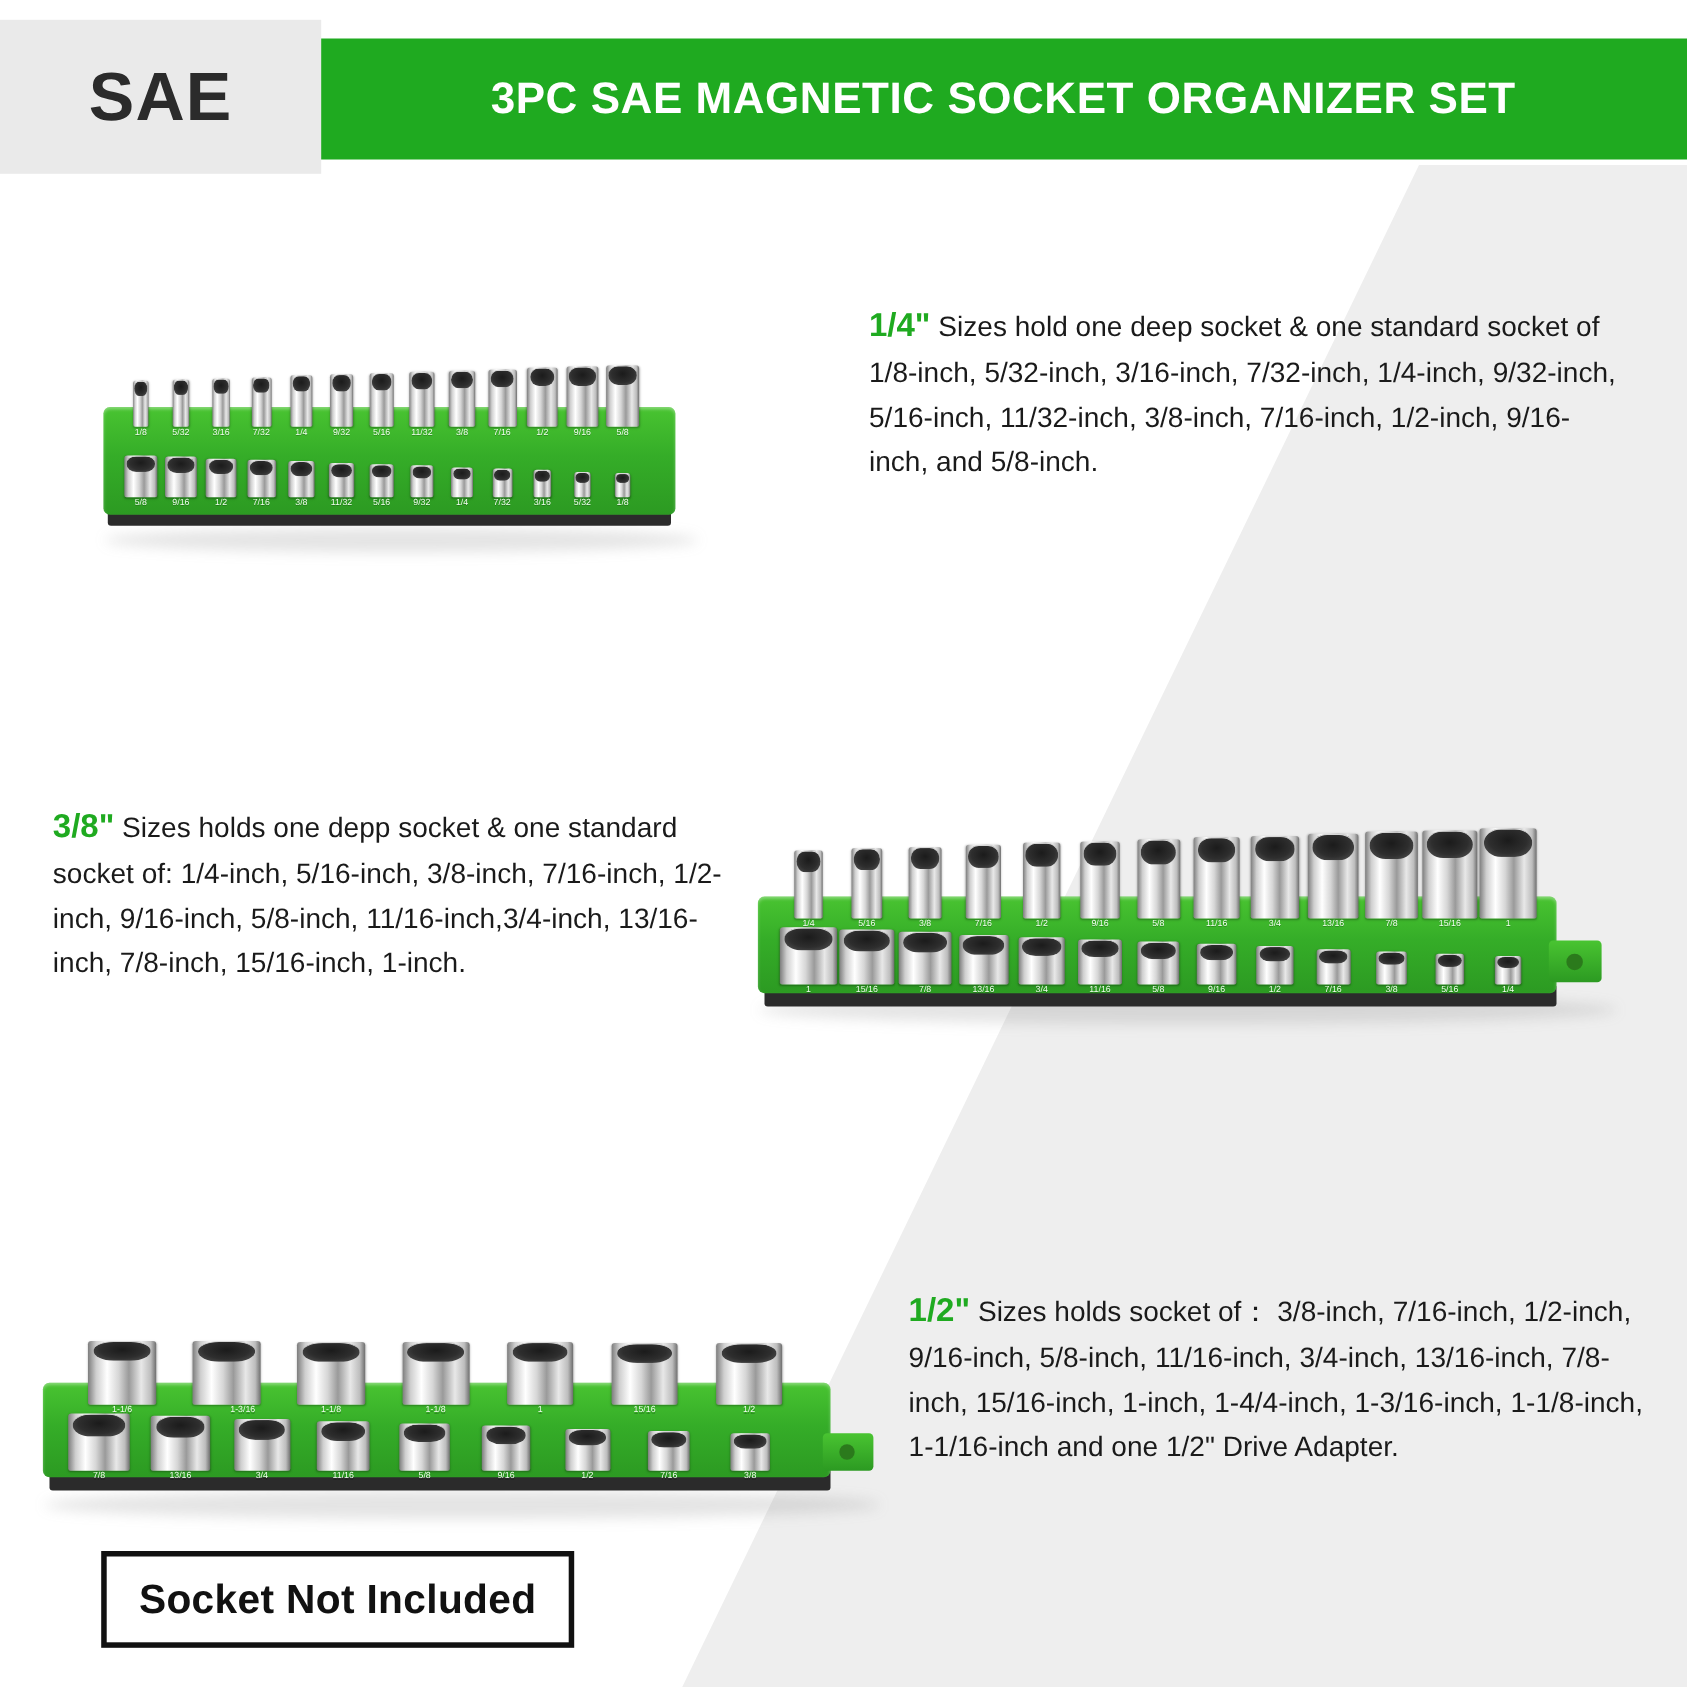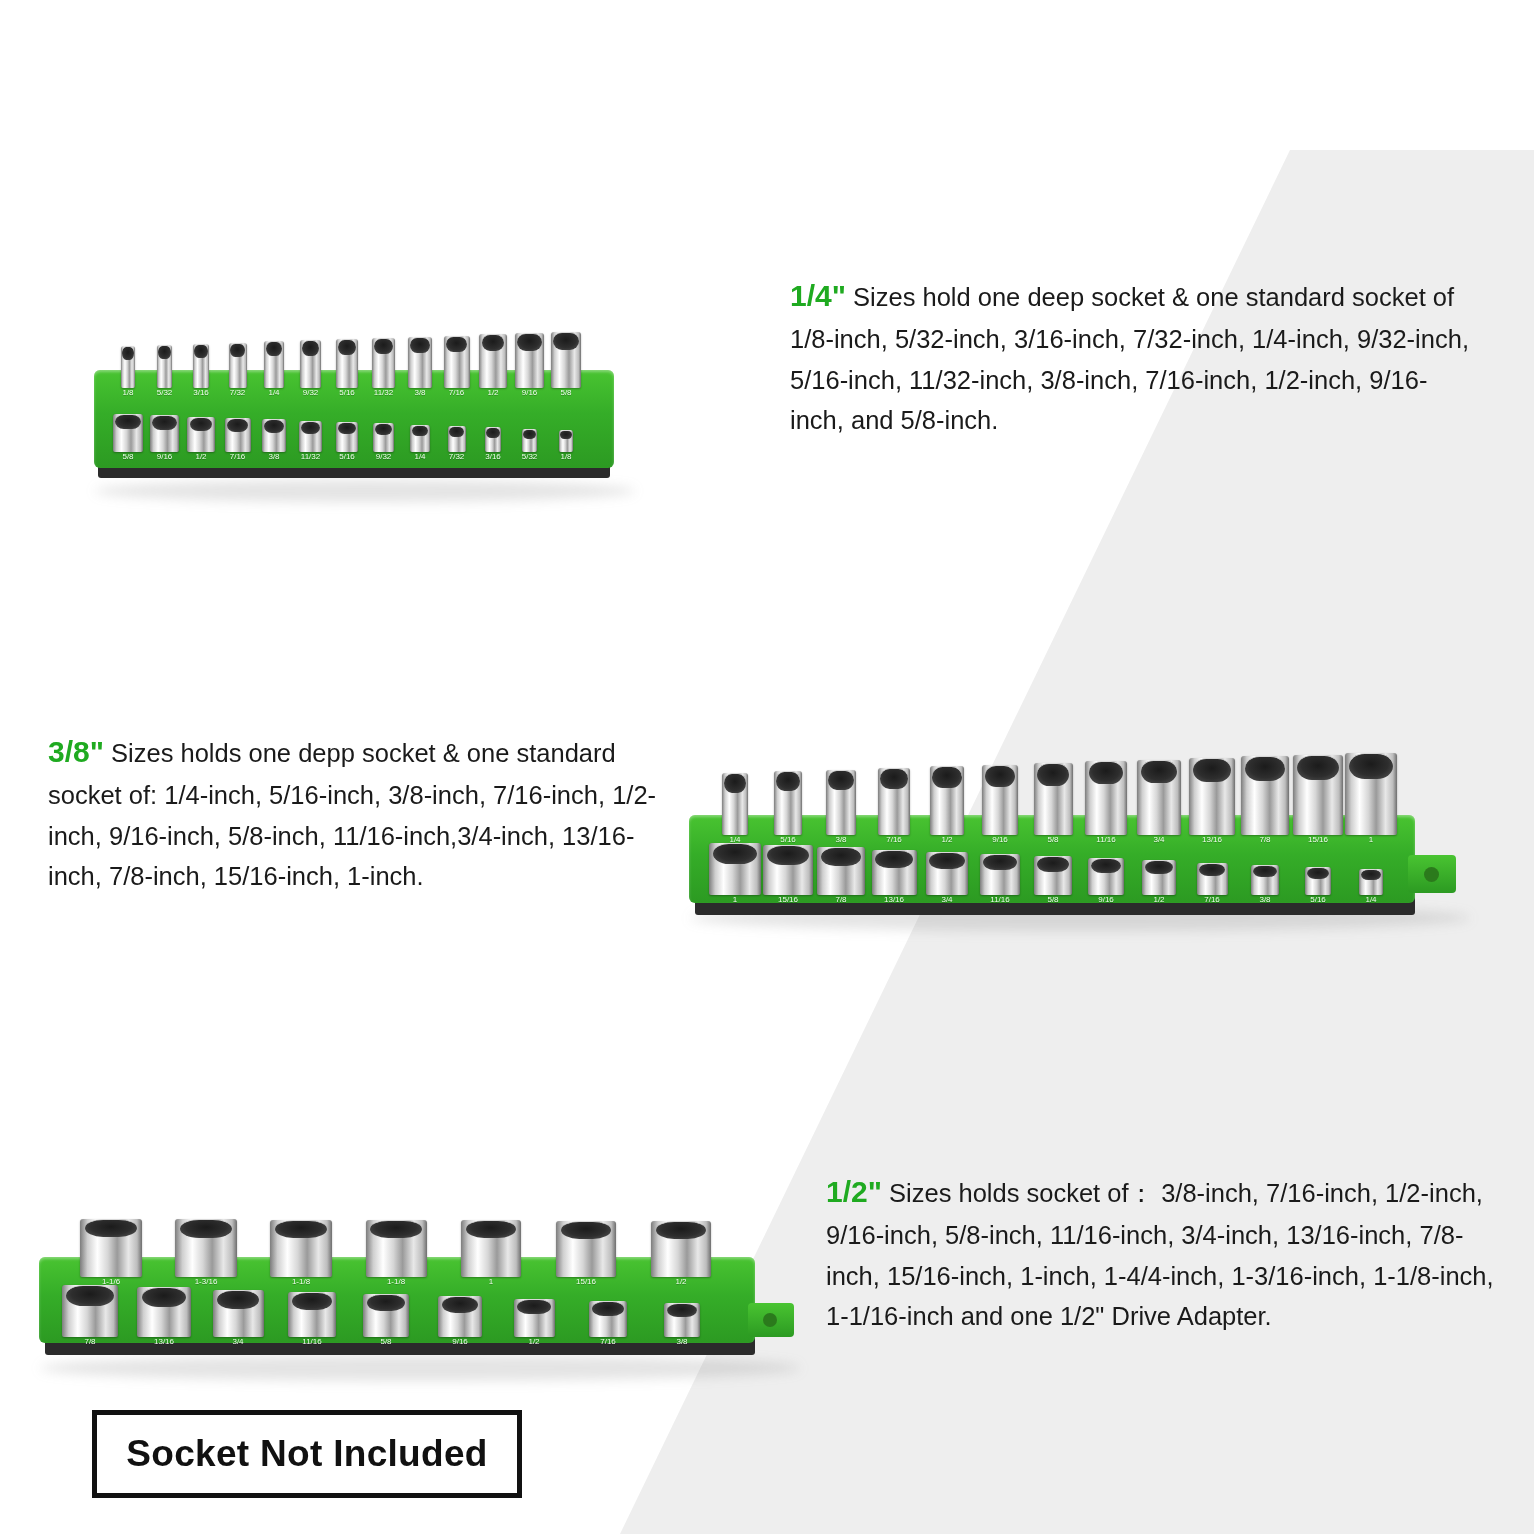--- a/index.html
+++ b/index.html
@@ -173,20 +173,26 @@
 </style>
 </head>
 <body>
 
 <svg class="wedge-shape" width="1534" height="1534" viewBox="0 0 1534 1534">
   <polygon points="1534,150 1534,1534 620,1534 1290,150" fill="#eeeeee"></polygon>
   <polygon points="0,0 1534,0 1534,1534 0,1534" fill="none"></polygon>
 </svg>
 
 <div class="header">
+  <div class="header-green">
+    <div class="header-title">3PC SAE MAGNETIC SOCKET ORGANIZER SET</div>
+  </div>
+  <div class="header-sae-box">
+    <div class="header-sae-text">SAE</div>
+  </div>
 </div>
 
 <div class="desc" id="desc-quarter">
   <span class="sz">1/4"</span><span> Sizes hold one deep socket &amp; one standard socket of 1/8-inch, 5/32-inch, 3/16-inch, 7/32-inch, 1/4-inch, 9/32-inch, 5/16-inch, 11/32-inch, 3/8-inch, 7/16-inch, 1/2-inch, 9/16-inch, and 5/8-inch.</span>
 </div>
 
 <div class="desc" id="desc-threeeighth">
   <span class="sz">3/8"</span><span> Sizes holds one depp socket &amp; one standard socket of: 1/4-inch, 5/16-inch, 3/8-inch, 7/16-inch, 1/2-inch, 9/16-inch, 5/8-inch, 11/16-inch,3/4-inch, 13/16-inch, 7/8-inch, 15/16-inch, 1-inch.</span>
 </div>
 
@@ -431,21 +437,21 @@
   <div class="tray-foot" style="left:10px; top:140px; width:710px; height:20px;"></div>
   <div class="tray-body" style="left:4px; top:62px; width:716px; height:86px;"></div>
   <div id="h-back">
       <div class="socket" style="left: 45px; top: 24px; width: 62px; height: 58px;">
         <div class="bore"></div>
       </div>
       <div class="label sm" style="left: 50px; top: 82px; width: 52px;">1-1/6</div>
       <div class="socket" style="left: 140.167px; top: 24.3333px; width: 61.6667px; height: 57.6667px;">
         <div class="bore"></div>
       </div>
-      <div class="label sm" style="left: 145px; top: 82px; width: 52px;">1-3/16</div>
+      <div class="label sm" style="left: 145px; top: 82px; width: 52px; text-align: right;">1-3/16</div>
       <div class="socket" style="left: 235.333px; top: 24.6667px; width: 61.3333px; height: 57.3333px;">
         <div class="bore"></div>
       </div>
       <div class="label sm" style="left: 240px; top: 82px; width: 52px;">1-1/8</div>
       <div class="socket" style="left: 330.5px; top: 25px; width: 61px; height: 57px;">
         <div class="bore"></div>
       </div>
       <div class="label sm" style="left: 335px; top: 82px; width: 52px;">1-1/8</div>
       <div class="socket" style="left: 425.667px; top: 25.3333px; width: 60.6667px; height: 56.6667px;">
         <div class="bore"></div>

